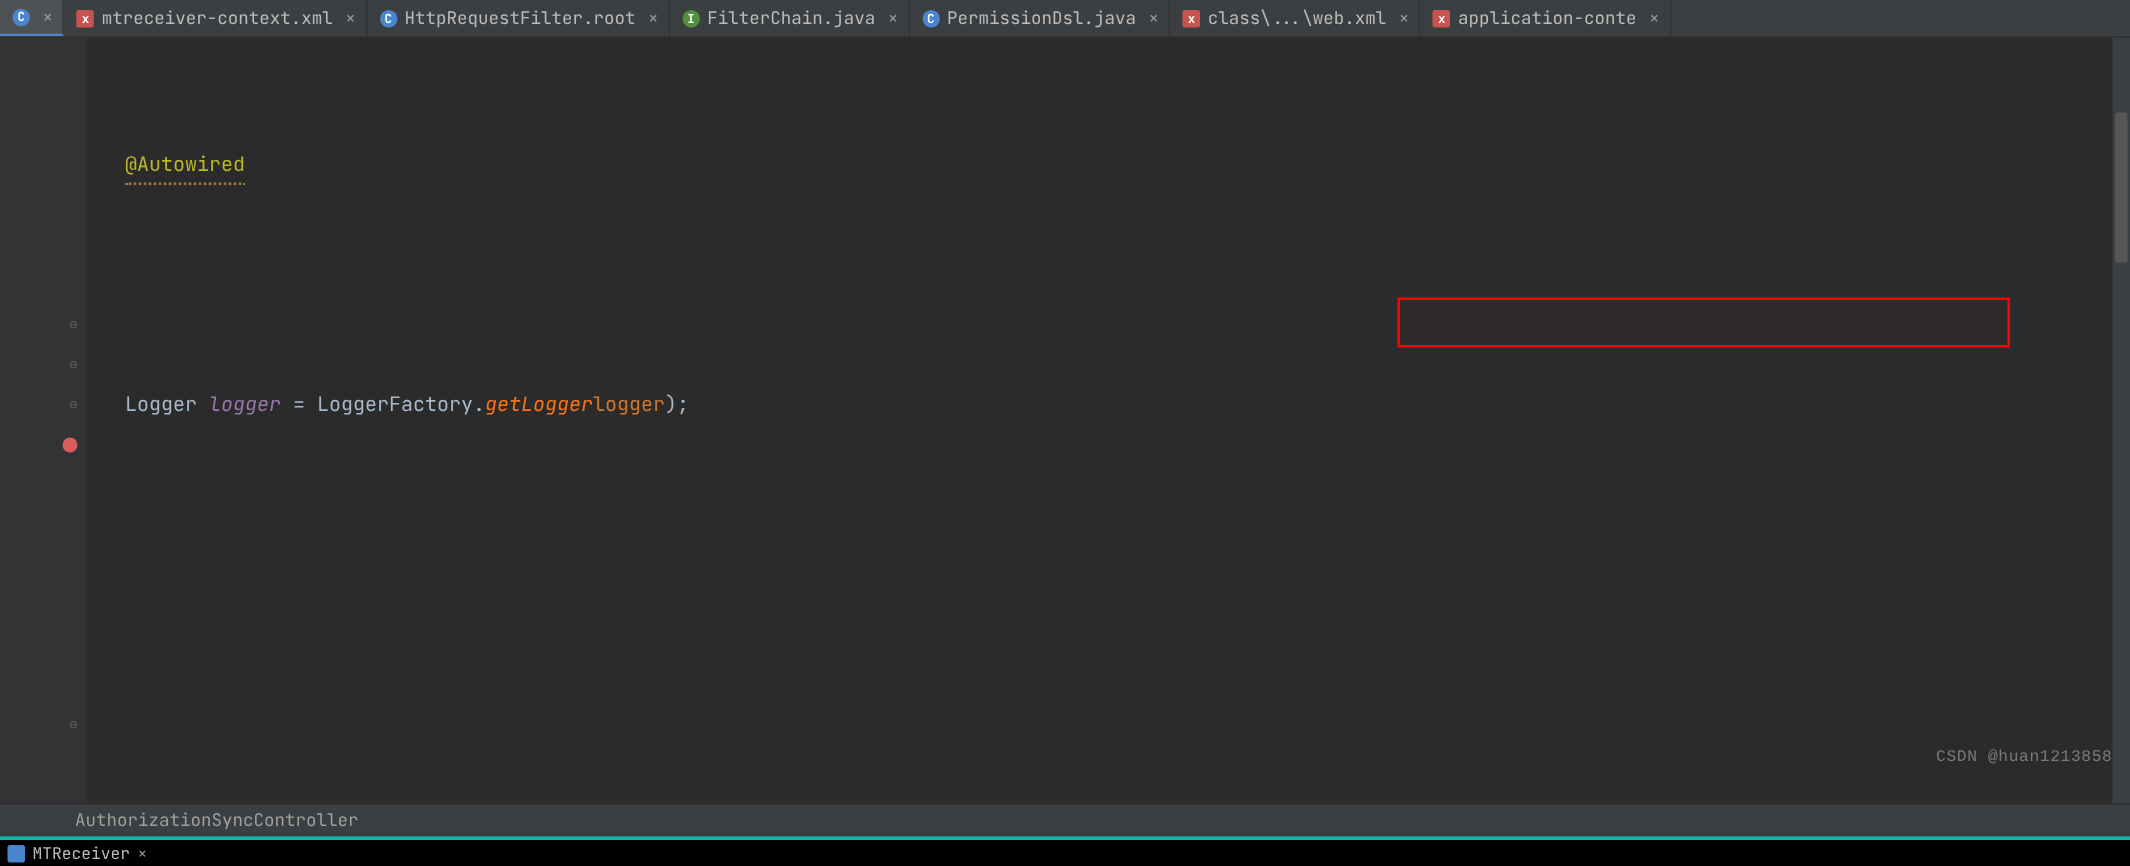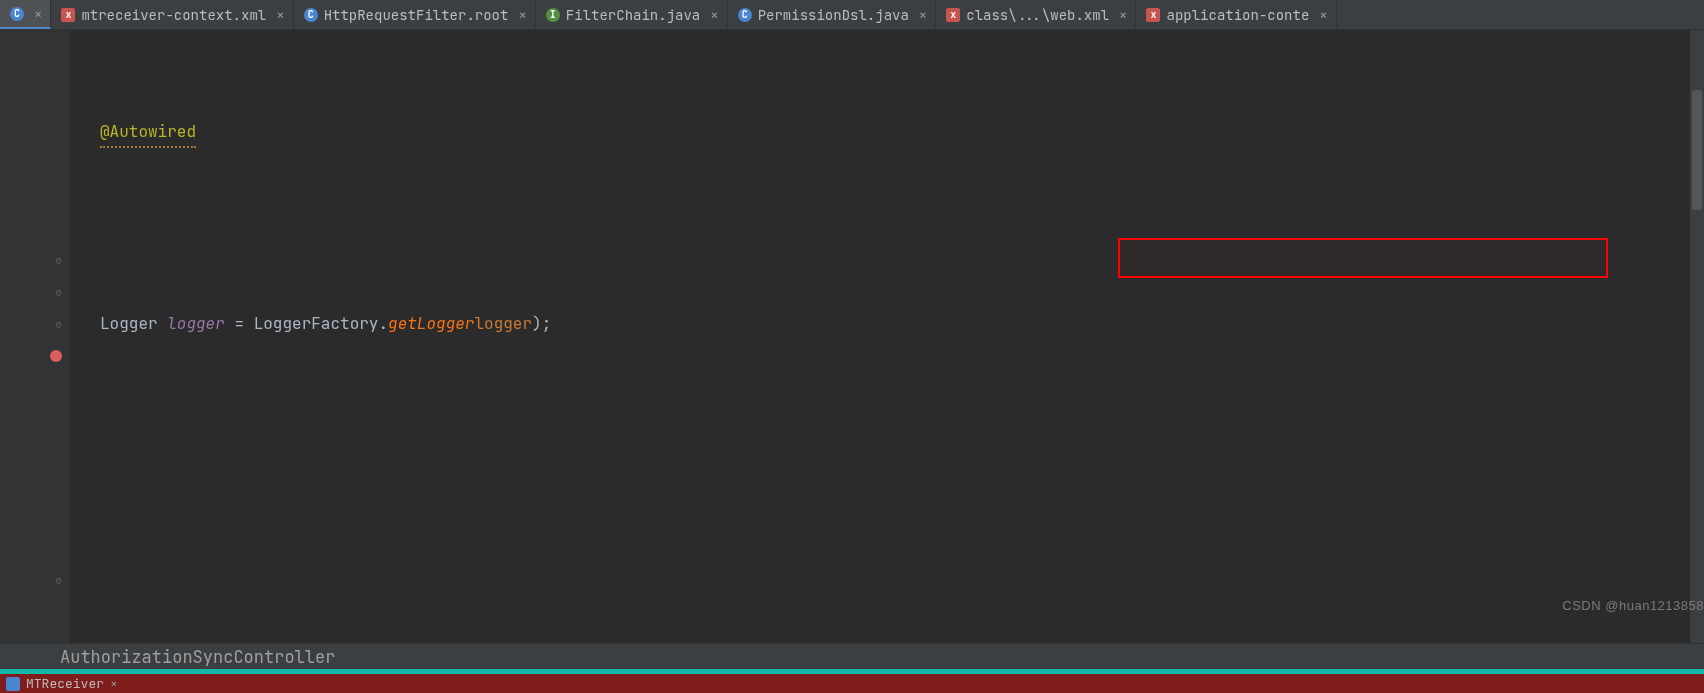--- a/index.html
+++ b/index.html
@@ -101,47 +101,47 @@
     position: absolute;
     border: 2px solid #ff0000;
     background: rgba(255,0,0,0.02);
     pointer-events: none;
   }
 
   .breadcrumb {
     height: 26px;
     background: #3c3f41;
     color: #9f9f9f;
-    font-size: 17px;
+    font-size: 14px;
     display: flex;
     align-items: center;
     padding-left: 60px;
     border-top: 1px solid #323232;
   }
   .tool-window-bar {
     height: 24px;
-    background: #7f1d1d;
+    background: #000000;
     display: flex;
     align-items: center;
     padding-left: 6px;
     gap: 6px;
     color: #bbbbbb;
     font-size: 13px;
-    border-top: 5px solid #14b8a6;
+    border-top: 3px solid #14b8a6;
   }
   .tool-window-bar .close { color: #999; }
   .tw-icon { width: 14px; height: 14px; background: #4a86cf; border-radius: 2px; display:inline-block; }
 
   .watermark {
     position: absolute;
-    right: 0;
+    right: 14px;
     bottom: 30px;
     color: #7a7a7a;
     font-size: 13px;
-    font-family: Liberation Sans, sans-serif;
+    font-family: Liberation Mono, monospace;
     letter-spacing: .5px;
     pointer-events: none;
   }
 
   .bp-dot {
     width: 12px; height: 12px; border-radius: 50%;
     background: #db5c5c;
   }
   .fold {
     color: #606366;

